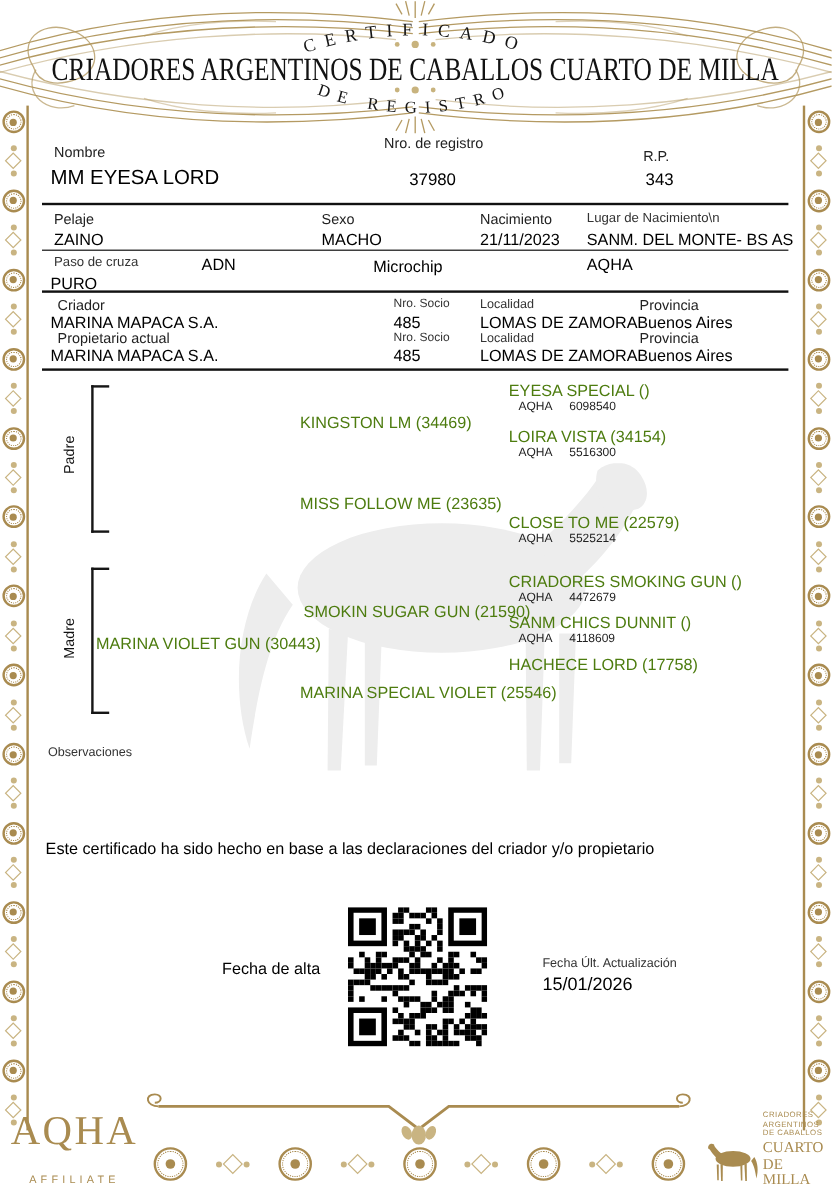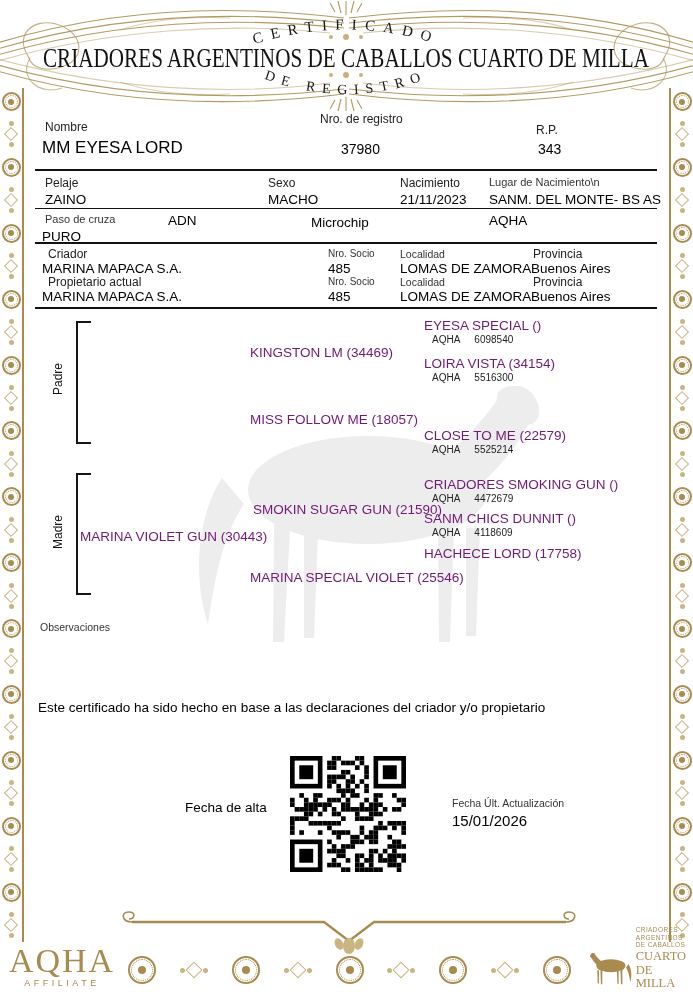--- a/index.html
+++ b/index.html
@@ -8,21 +8,21 @@
   *{box-sizing:border-box;margin:0;padding:0}
   body{width:693px;height:1000px;background:#fff;font-family:"Liberation Sans",sans-serif;color:var(--ink);position:relative;overflow:hidden}
   .page{position:absolute;inset:0}
   .abs{position:absolute;white-space:nowrap}
   .lbl{font-size:12px;color:#222}
   .lbl-sm{font-size:10.5px;color:#333}
   .val{font-size:13.5px;color:#000}
   .val-lg{font-size:17px;color:#000}
   .hr{position:absolute;left:35px;right:36px;background:#111}
   .hr.thick{height:2px}.hr.thin{height:1px}
-  .ped{font-size:13.5px;color:#701a75}
+  .ped{font-size:13.5px;color:#4d7c0f}
   .ped-sm{font-size:10px;color:#222;display:flex;gap:14px}
   .rot{transform:rotate(-90deg);transform-origin:center;font-size:12px;color:#111;width:60px;text-align:center}
   .bracket{position:absolute;width:15px;border-left:2px solid #161616;border-top:2px solid #161616;border-bottom:2px solid #161616}
   
   .side{position:absolute;top:88px;bottom:58px;width:24px;display:flex;flex-direction:column;align-items:center;justify-content:space-between;padding:4px 0}
   .side.left{left:0;border-right:2px solid var(--gold)}
   .side.right{right:0;border-left:2px solid var(--gold)}
   .med{width:19px;height:19px;border-radius:50%;border:2px solid var(--gold);position:relative;flex:0 0 auto}
   .med::before{content:"";position:absolute;inset:1px;border:1px dotted var(--gold);border-radius:50%}
   .med::after{content:"";position:absolute;left:50%;top:50%;width:6px;height:6px;margin:-3px 0 0 -3px;background:var(--gold);border-radius:50%}
@@ -31,21 +31,21 @@
   .fil b{width:10px;height:10px;border:1.5px solid var(--gold-light);transform:rotate(45deg)}
   
   .footer-band{position:absolute;left:118px;right:112px;bottom:6px;height:86px}
   .band-orn{position:absolute;left:10px;right:10px;bottom:6px;height:36px;display:flex;align-items:center;justify-content:space-between}
   .mh{width:28px;height:28px}
   .mh::after{width:8px;height:8px;margin:-4px 0 0 -4px}
   .fh{flex-direction:row!important;gap:3px}
   .fh b{width:12px;height:12px}
   .aqha-logo{position:absolute;left:8px;bottom:12px;width:108px;text-align:center;color:var(--gold)}
   .aqha-word{font-family:"Liberation Serif",serif;font-size:34px;letter-spacing:2px;line-height:1}
-  .affiliate-word{font-size:9px;letter-spacing:3.5px;margin-top:0}
+  .affiliate-word{font-size:9px;letter-spacing:3.5px;margin-top:18px}
   .cam-logo{position:absolute;right:2px;bottom:10px;width:102px;display:flex;align-items:flex-end;gap:2px;color:var(--gold)}
   .cam-text{display:flex;flex-direction:column;line-height:1.15}
   .cam-sm{font-size:6.5px;letter-spacing:.4px}
   .cam-big{font-family:"Liberation Serif",serif;font-size:12.5px;line-height:1.05;margin-top:1px}
   .qr{position:absolute;left:290px;top:756px;width:116px;height:116px}
   svg.hdr{position:absolute;top:0;left:0}
 </style>
 </head>
 <body>
 
@@ -314,21 +314,21 @@
       <polygon points="258,140 274,142 270,256 259,256"></polygon>
       <polygon points="286,142 300,142 296,250 286,250"></polygon>
       <polygon points="94,138 110,142 104,256 93,256"></polygon>
       <polygon points="124,146 138,148 134,252 124,252"></polygon>
     </g>
   </svg>
 
   <div class="abs rot" style="left:28px;top:372px">Padre</div>
   <div class="bracket" style="left:76px;top:321px;height:123px"></div>
   <div class="abs ped" style="left:250px;top:345px">KINGSTON LM (34469)</div>
-  <div class="abs ped" style="left:250px;top:412px">MISS FOLLOW ME (18057)</div>
+  <div class="abs ped" style="left:250px;top:412px">MISS FOLLOW ME (23635)</div>
   <div class="abs ped" style="left:424px;top:318px">EYESA SPECIAL ()</div>
   <div class="abs ped-sm" style="left:432px;top:334px">
     <span>AQHA</span>
       <span>6098540</span>
   </div>
   <div class="abs ped" style="left:424px;top:356px">LOIRA VISTA (34154)</div>
   <div class="abs ped-sm" style="left:432px;top:372px">
     <span>AQHA</span>
       <span>5516300</span>
   </div>

